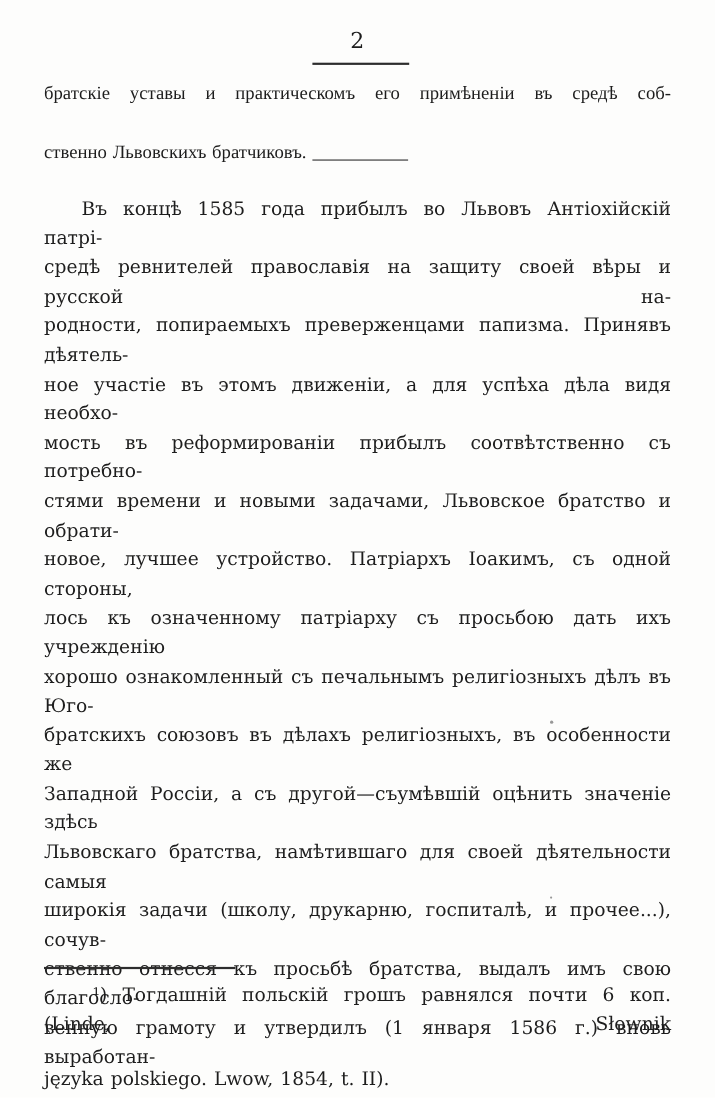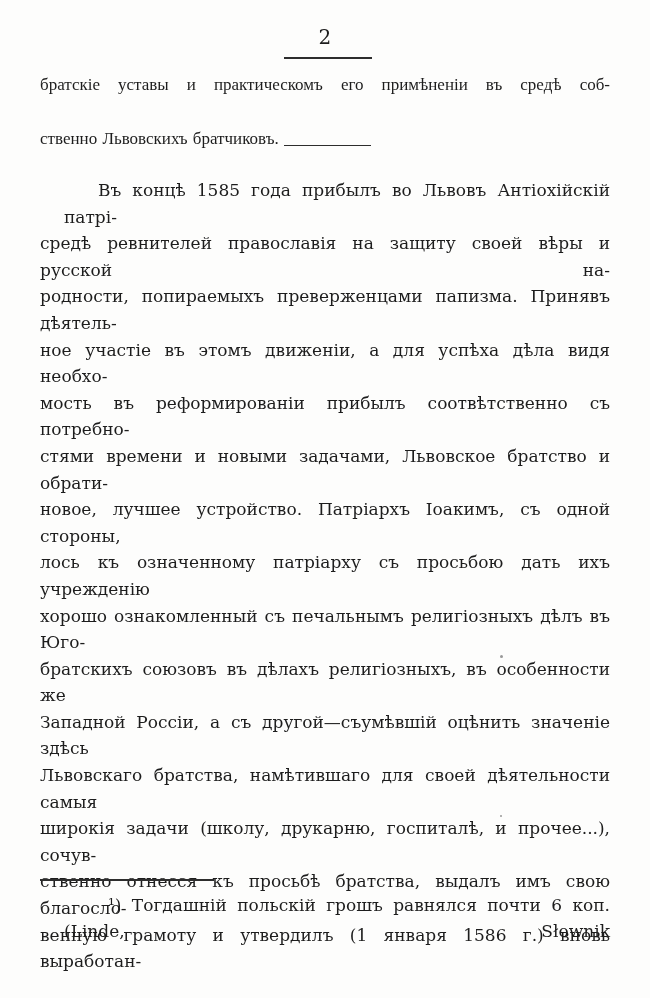--- a/index.html
+++ b/index.html
@@ -48,21 +48,21 @@
     text-align: justify;
     text-align-last: justify;
     word-spacing: 1px;
     white-space: normal;
   }
   .tline.eline {
     text-align: left;
     text-align-last: left;
     margin-top: 24px;
   }
-  .tline.ind { text-indent: 34px; margin-left: 24px; }
+  .tline.ind { text-indent: 34px; }
   .footnote .tline.ind { text-indent: 44px; }
 
   .speck {
     position: absolute;
     background: #555;
     border-radius: 50%;
     width: 3px;
     height: 3px;
     opacity: 0.6;
   }
@@ -101,18 +101,19 @@
       <div class="tline">венную грамоту и утвердилъ (1 января 1586 г.) вновь выработан-</div>
 
     </div>
 
   </div>
 
   <div class="rule foot-rule"></div>
 
   <div class="textblock footnote">
     <div class="tline ind">¹) Тогдашній польскій грошъ равнялся почти 6 коп.  (Linde, Słownik</div>
+    <div class="tline eline">języka polskiego. Lwow, 1854, t. II).</div>
   </div>
 
   <div class="speck" style="top:655px; left:500px;"></div>
   <div class="speck" style="top:815px; left:500px; width:2px; height:2px;"></div>
 
 </div>
 
 </body></html>

